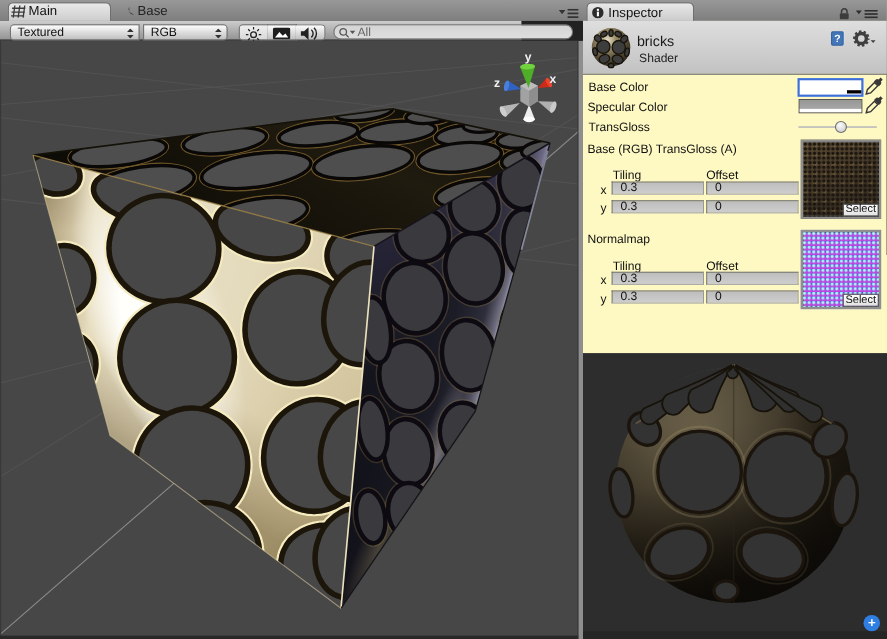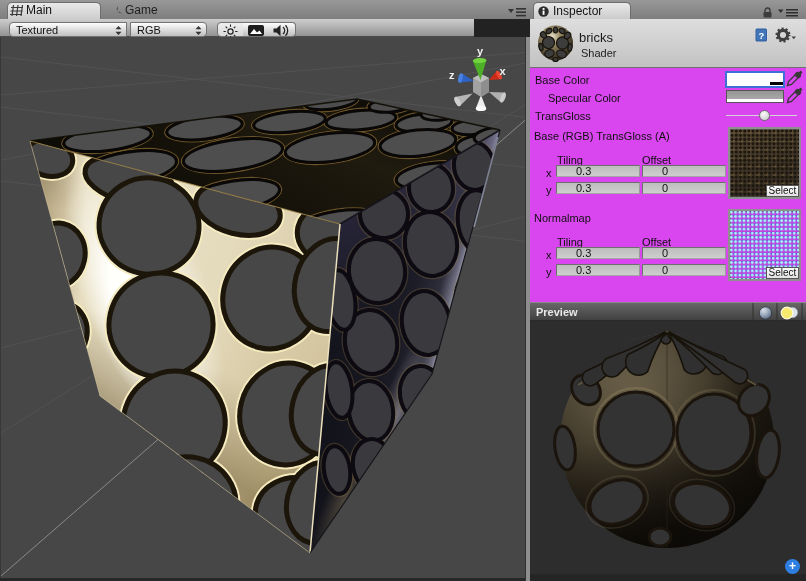--- a/index.html
+++ b/index.html
@@ -32,26 +32,26 @@
 #fright{transform:matrix3d(3.234880,-0.016205,0,0.00487952,1.171627,3.851988,0,0.00427711,0,0,1,0,339.0000,187.0000,0,1);
 background-color:#1c1c26;
 background-image:
  radial-gradient(ellipse 75px 95px at 58% 92%,rgba(175,170,175,0.55),rgba(175,170,175,0) 72%),
  radial-gradient(ellipse 60px 70px at 20% 98%,rgba(150,135,95,0.4),rgba(150,135,95,0) 70%),
  linear-gradient(180deg,rgba(95,88,135,0.25) 0%,rgba(40,40,60,0.08) 25%,rgba(0,0,0,0) 50%),
  linear-gradient(90deg,rgba(8,8,14,0.5) 0%,rgba(25,25,38,0.25) 45%,rgba(90,90,110,0.3) 75%,rgba(150,150,172,0.7) 95%,rgba(175,175,195,0.85) 100%);
 background-size:100% 100%,100% 100%,100% 100%,100% 100%;
 background-position:0 0,0 0,0 0,0 0}
 
-#insp{position:absolute;left:530px;top:0;width:276px;height:471px;background:#d946ef}
+#insp{position:absolute;left:530px;top:0;width:276px;height:471px;background:#fef9c3}
 #itabbar{position:absolute;left:0;top:0;width:276px;height:19px;background:linear-gradient(#989898,#7e7e7e)}
 #itab{position:absolute;left:3px;top:2px;width:98px;height:17px;background:linear-gradient(#e9e9e9,#cbcbcb);border-radius:5px 5px 0 0;border:1px solid #6e6e6e;border-bottom:none}
 #ihead{position:absolute;left:0;top:19px;width:276px;height:49px;background:linear-gradient(#dedede,#c2c2c2);border-bottom:1px solid #6f6f6f}
 .lbl{position:absolute;font-size:11px;color:#111;white-space:nowrap}
-.field{position:absolute;height:12px;background:linear-gradient(#bdbdbd,#cecece);border:1px solid #6f6f6f;border-right-color:#9a9a9a;border-bottom-color:#a5a5a5;font-size:11px;color:#111;line-height:11px;padding-left:19px}
+.field{position:absolute;height:12px;background:linear-gradient(#bdbdbd,#cecece);border:1px solid #6f6f6f;border-right-color:#9a9a9a;border-bottom-color:#a5a5a5;font-size:11px;color:#111;line-height:11px;padding-left:7px}
 .thumb{position:absolute;left:198px;width:73px;height:72px;border:2px solid #8f8f8f;outline:1px solid #5c5c5c;outline-offset:-3px}
 .selbtn{position:absolute;right:0;bottom:0;width:33px;height:12px;background:linear-gradient(#fdfdfd,#e2e2e2);border:1px solid #555;font-size:10px;line-height:10px;text-align:center;color:#111}
 #prevbar{position:absolute;left:0;top:302px;width:276px;height:19px;background:linear-gradient(#676767,#414141);border-top:1px solid #8a8a8a;border-bottom:1px solid #2a2a2a}
 #prevbody{position:absolute;left:0;top:321px;width:276px;height:260px;background:#2d2d2d}
 </style></head>
 <body>
 <div id="root">
 
 <div id="scene">
   <div id="stabbar">
@@ -59,21 +59,21 @@
     <svg class="abs" style="left:10px;top:4px" width="14" height="13" viewBox="0 0 14 13">
       <g stroke="#3a3a3a" stroke-width="1.2" fill="none">
         <path d="M3.5 1 L2 12 M8 1 L6.5 12 M12.5 1 L11 12"></path>
         <path d="M1 3.5 L13 3.5 M0.5 7 L12.5 7 M0 10.5 L12 10.5"></path>
       </g>
     </svg>
     <div class="abs tabtxt" style="left:26px;top:3px">Main</div>
     <svg class="abs" style="left:112px;top:6px" width="11" height="10" viewBox="0 0 11 10">
       <path d="M5.5 0 A5 5 0 0 0 10 7.5 L5.5 5 Z" fill="#2e2e2e"></path>
     </svg>
-    <div class="abs tabtxt" style="left:125px;top:3px;color:#222">Game</div>
+    <div class="abs tabtxt" style="left:125px;top:3px;color:#222">Base</div>
     <svg class="abs" style="left:508px;top:8px" width="18" height="9" viewBox="0 0 18 9">
       <path d="M0 1 L6 1 L3 5 Z" fill="#333"></path>
       <rect x="8" y="0" width="10" height="1.6" fill="#333"></rect>
           <rect x="8" y="3.4" width="10" height="1.6" fill="#333"></rect>
           <rect x="8" y="6.8" width="10" height="1.6" fill="#333"></rect>
     </svg>
   </div>
   <div id="stoolbar">
     <div class="tbbtn" style="left:9px;width:118px;border-radius:4px 0 0 4px;padding:1px 0 0 6px">Textured
       <svg class="abs" style="right:4px;top:3px" width="7" height="9" viewBox="0 0 7 9">
@@ -97,20 +97,28 @@
       <svg class="abs" style="left:5px;top:2px" width="16" height="11" viewBox="0 0 16 11">
         <rect x="0" y="0" width="16" height="11" rx="2" fill="#1d1d1d"></rect>
         <path d="M2 9 L6 4 L9 7.5 L11.5 5.5 L14 9 Z" fill="#fff"></path>
       </svg>
     </div>
     <div class="tbbtn" style="left:269px;width:27px;border-left:none;border-radius:0 4px 4px 0">
       <svg class="abs" style="left:4px;top:1px" width="17" height="13" viewBox="0 0 17 13">
         <path d="M0.5 4.5 h3 l4 -3.8 v11.6 l-4 -3.8 h-3 Z" fill="#222"></path>
         <path d="M10 3 a4.5 4.5 0 0 1 0 7 M12.5 1.2 a7.5 7.5 0 0 1 0 10.6" stroke="#222" stroke-width="1.3" fill="none"></path>
       </svg>
+    </div>
+    <div class="abs" style="left:303px;top:3px;width:218px;height:14px;border-radius:8px;background:linear-gradient(#d4d4d4,#dedede);border:1px solid #777">
+      <svg class="abs" style="left:4px;top:2px" width="16" height="10" viewBox="0 0 16 10">
+        <circle cx="4" cy="4" r="3" fill="none" stroke="#555" stroke-width="1.2"></circle>
+        <path d="M6.2 6.2 L9 9" stroke="#555" stroke-width="1.2"></path>
+        <path d="M10 3 L15 3 L12.5 6 Z" fill="#555"></path>
+      </svg>
+      <div class="abs" style="left:21px;top:1px;font-size:11px;color:#666">All</div>
     </div>
   </div>
   <div id="viewport">
     <svg class="abs" style="left:0;top:0" width="530" height="541" viewBox="0 0 530 541">
       <g stroke="#525252" stroke-width="1" fill="none">
         <path d="M0 20 L530 81"></path>
         <path d="M0 70 L530 131"></path>
         <path d="M0 144 L530 205"></path>
         <path d="M0 311 L530 178"></path>
         <path d="M0 396 L530 64"></path>
@@ -364,21 +372,21 @@
     </svg>
   </div>
   <div class="lbl" style="left:5px;top:74px">Base Color</div>
   <div class="abs" style="left:195px;top:71px;width:60px;height:17px;border:2px solid #3e6fd8;background:#fff">
     <div class="abs" style="right:0;bottom:1px;width:13px;height:3px;background:#000"></div>
   </div>
   <svg class="abs dropper" style="left:256px;top:70px" width="17" height="17" viewBox="0 0 17 17">
     <path d="M1.5 15.5 L2.5 11.5 L9 5 L12 8 L5.5 14.5 Z" fill="none" stroke="#383838" stroke-width="1.3"></path>
     <path d="M8.5 4 L13 8.5 L14.5 7 A2.1 2.1 0 0 0 14.8 4.2 L16.5 2.5 L14.5 0.5 L12.8 2.2 A2.1 2.1 0 0 0 10 2.5 Z" fill="#383838"></path>
   </svg>
-  <div class="lbl" style="left:18px;top:92px">Specular Color</div>
+  <div class="lbl" style="left:4px;top:92px">Specular Color</div>
   <div class="abs" style="left:196px;top:90px;width:58px;height:13px;border:1px solid #555;background:linear-gradient(#969696,#aeaeae)">
     <div class="abs" style="left:0;bottom:0;width:56px;height:3px;background:#fff"></div>
   </div>
   <svg class="abs dropper" style="left:256px;top:87px" width="17" height="17" viewBox="0 0 17 17">
     <path d="M1.5 15.5 L2.5 11.5 L9 5 L12 8 L5.5 14.5 Z" fill="none" stroke="#383838" stroke-width="1.3"></path>
     <path d="M8.5 4 L13 8.5 L14.5 7 A2.1 2.1 0 0 0 14.8 4.2 L16.5 2.5 L14.5 0.5 L12.8 2.2 A2.1 2.1 0 0 0 10 2.5 Z" fill="#383838"></path>
   </svg>
   <div class="lbl" style="left:5px;top:110px">TransGloss</div>
   <div class="abs" style="left:196px;top:115px;width:71px;height:1px;background:#7c7c7c;border-bottom:1px solid #d5d5d5"></div>
   <div class="abs" style="left:229px;top:110px;width:11px;height:11px;border-radius:50%;background:radial-gradient(circle at 40% 30%,#fbfbfb,#c6c6c6);border:1px solid #6f6f6f"></div>
@@ -400,38 +408,20 @@
   <div class="lbl" style="left:112px;top:236px">Offset</div>
   <div class="lbl" style="left:16px;top:249px">x</div>
   <div class="field" style="left:26px;top:247px;width:84px">0.3</div>
   <div class="field" style="left:112px;top:247px;width:84px">0</div>
   <div class="lbl" style="left:16px;top:266px">y</div>
   <div class="field" style="left:26px;top:264px;width:84px">0.3</div>
   <div class="field" style="left:112px;top:264px;width:84px">0</div>
   <div class="thumb" style="top:209px;background:#6a5cdd">
     <div class="abs" style="left:0;top:0;width:100%;height:100%;background-image:radial-gradient(circle at 32% 28%,rgba(175,255,250,0.95) 0 0.9px,rgba(130,200,255,0.45) 1.6px,rgba(130,200,255,0) 2.3px),radial-gradient(circle at 62% 72%,rgba(210,62,222,0.95) 0 1.4px,rgba(210,62,222,0) 2.6px),repeating-linear-gradient(180deg,rgba(60,50,200,0.28) 0 1px,rgba(0,0,0,0) 1px 4.2px);background-size:4.2px 4.2px,4.2px 4.2px,100% 100%"></div>
     <div class="selbtn">Select</div>
-  </div>
-  <div id="prevbar">
-    <div class="abs" style="left:6px;top:3px;font-size:11px;font-weight:bold;color:#e8e8e8">Preview</div>
-    <svg class="abs" style="left:220px;top:0" width="56" height="19" viewBox="0 0 56 19">
-      <rect x="2.5" y="0" width="1" height="19" fill="#303030"></rect>
-          <rect x="26.5" y="0" width="1" height="19" fill="#303030"></rect>
-          <rect x="51.5" y="0" width="1" height="19" fill="#303030"></rect>
-      <defs>
-            <radialGradient id="pbtn1" cx="35%" cy="28%" r="80%">
-              <stop offset="0%" stop-color="#d7dfe8"></stop>
-              <stop offset="55%" stop-color="#93a2b4"></stop>
-              <stop offset="100%" stop-color="#53627a"></stop>
-            </radialGradient>
-          </defs>
-      <circle cx="15.5" cy="10" r="6.2" fill="url(#pbtn1)" stroke="#2c3440" stroke-width="0.8"></circle>
-      <circle cx="42.5" cy="9.5" r="5.2" fill="#dde3ea" stroke="#9aa0a8" stroke-width="0.6"></circle>
-      <circle cx="37" cy="10" r="5.8" fill="#f6e96e" stroke="#fffbe0" stroke-width="1.2"></circle>
-    </svg>
   </div>
   <div id="prevbody">
     <svg class="abs" style="left:0;top:0" width="276" height="260" viewBox="0 0 276 260">
       <defs>
         <radialGradient id="sg1" cx="36%" cy="30%" r="80%">
           <stop offset="0%" stop-color="#8b7e60"></stop>
               <stop offset="28%" stop-color="#6f644c"></stop>
               <stop offset="55%" stop-color="#4e4533"></stop>
               <stop offset="78%" stop-color="#322b1d"></stop>
               <stop offset="100%" stop-color="#181410"></stop>

